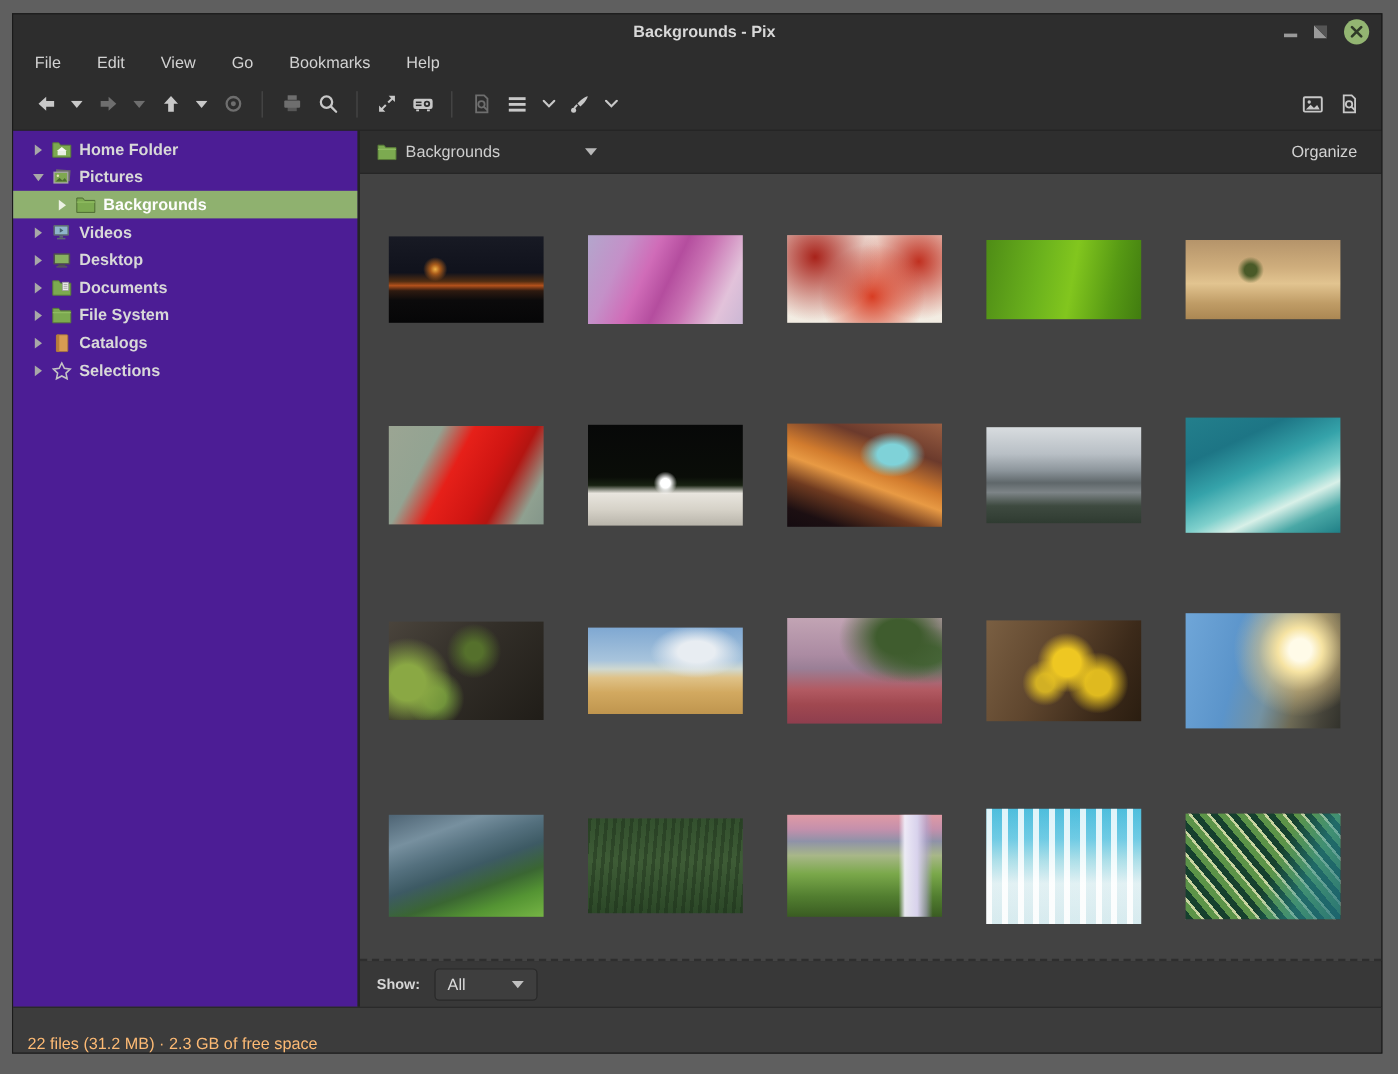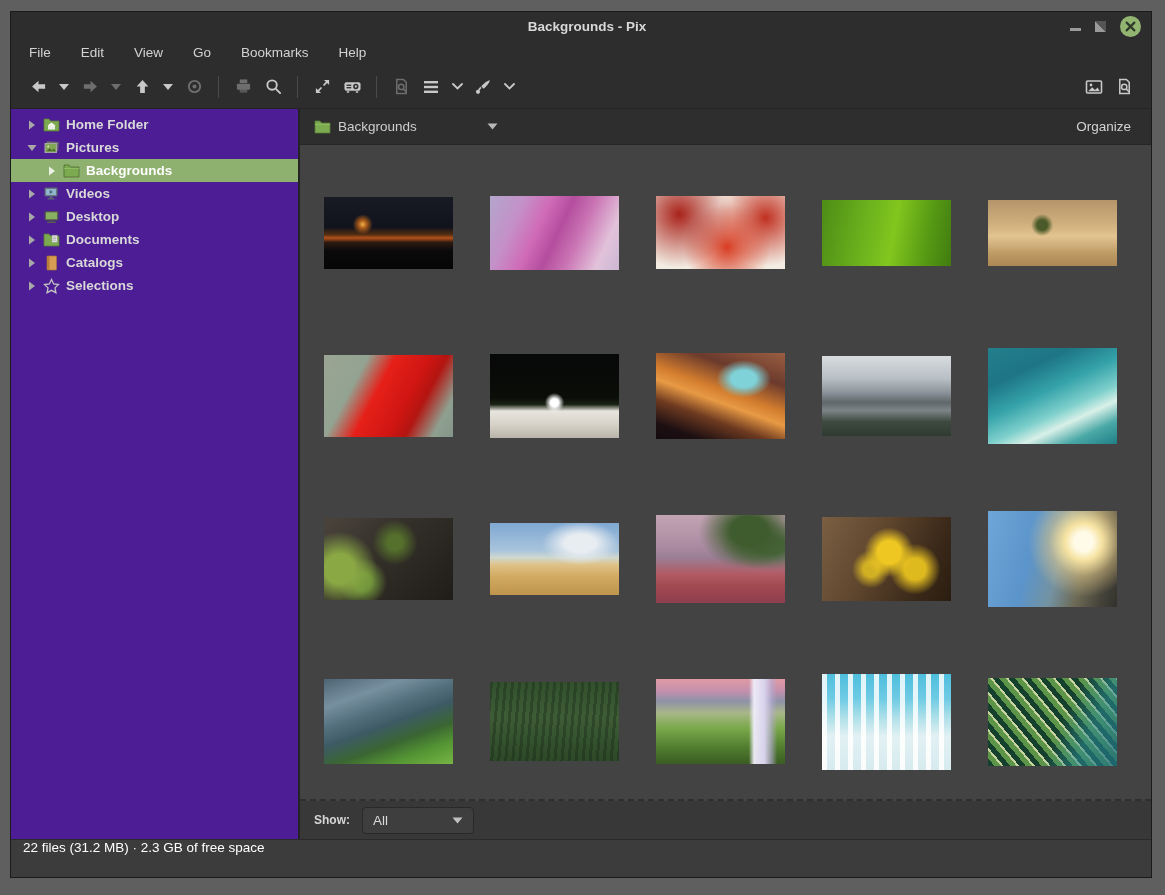--- a/index.html
+++ b/index.html
@@ -59,29 +59,29 @@
   
   .thumbs { flex:1; background:#434343; padding:6px 0 0 24px;
             border-bottom:2px dashed #2e2e2e; overflow:hidden; }
   .trow { height:163px; display:flex; align-items:center; gap:37px; }
   .thumb { width:129px; flex:0 0 auto; }
 
   
   .showbar { height:38px; background:#383838; display:flex; align-items:center;
              padding-left:14px; flex:0 0 auto; }
   .show-label { color:#d6d6d6; font-size:12px; margin-right:12px;font-weight:bold; }
-  .combo { width:112px; height:27px; background:#3e3e3e; border:1px solid #292929;
+  .combo { width:86px; height:27px; background:#3e3e3e; border:1px solid #292929;
            border-radius:4px; display:flex; align-items:center; padding:0 10px;
            color:#dadada; font-size:13.5px; }
   .combo .arrow { margin-left:auto; color:#c0c0c0; display:flex; }
 
   
   .statusbar { height:38px; background:#3c3c3c; border-top:1px solid #2a2a2a;
-               display:flex; align-items:flex-start; padding-left:12px;
-               color:#ffffff; font-size:13.5px; flex:0 0 auto; }
+               display:flex; align-items:flex-end; padding-left:12px;
+               color:#fdba74; font-size:13.5px; flex:0 0 auto; }
 </style>
 </head>
 <body>
 
 <div class="window">
 
   <div class="titlebar">
     <div class="title">Backgrounds - Pix</div>
     <div class="win-controls">
       <div class="btn-min"></div>
@@ -322,20 +322,34 @@
         <span class="sicon">
           <svg width="17" height="15" viewBox="0 0 17 15">
               <path d="M1 2h5l1.5 2H16v10H1z" fill="#7caa50" stroke="#597c38" stroke-width="0.8"></path>
               <rect x="9" y="3.2" width="5.2" height="7" fill="#ececec" stroke="#9a9a9a" stroke-width="0.6"></rect>
               <path d="M10 5h3.2M10 6.6h3.2M10 8.2h3.2" stroke="#9a9a9a" stroke-width="0.7"></path>
             </svg>
           </span>
         <span>Documents</span>
       </div>
 
+      <div class="srow">
+        <span class="expander">
+          <svg width="8" height="10" viewBox="0 0 8 10">
+              <path d="M1 0.5l6 4.5-6 4.5z" fill="#a8a8a8"></path>
+            </svg>
+          </span>
+        <span class="sicon">
+          <svg width="17" height="15" viewBox="0 0 17 15">
+              <path d="M1 2h5l1.5 2H16v10H1z" fill="#7caa50" stroke="#597c38" stroke-width="0.8"></path>
+              <path d="M1 5h15v1H1z" fill="#8fbc61"></path>
+            </svg>
+          </span>
+        <span>File System</span>
+      </div>
 
       <div class="srow">
         <span class="expander">
           <svg width="8" height="10" viewBox="0 0 8 10">
               <path d="M1 0.5l6 4.5-6 4.5z" fill="#a8a8a8"></path>
             </svg>
           </span>
         <span class="sicon">
           <svg width="17" height="16" viewBox="0 0 17 16">
               <rect x="4" y="1" width="9.5" height="14" rx="0.8" fill="#d89c52" stroke="#a9763a" stroke-width="0.7"></rect>

